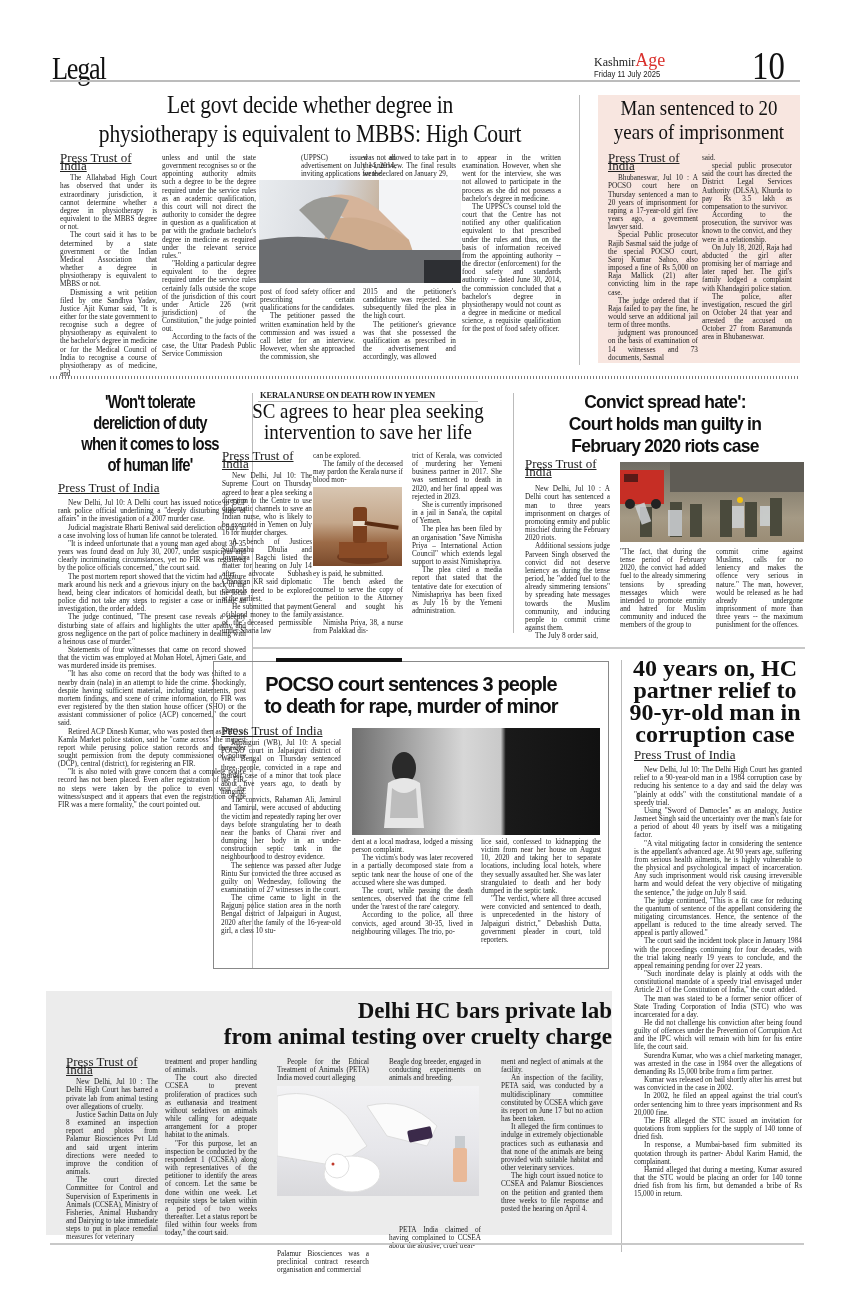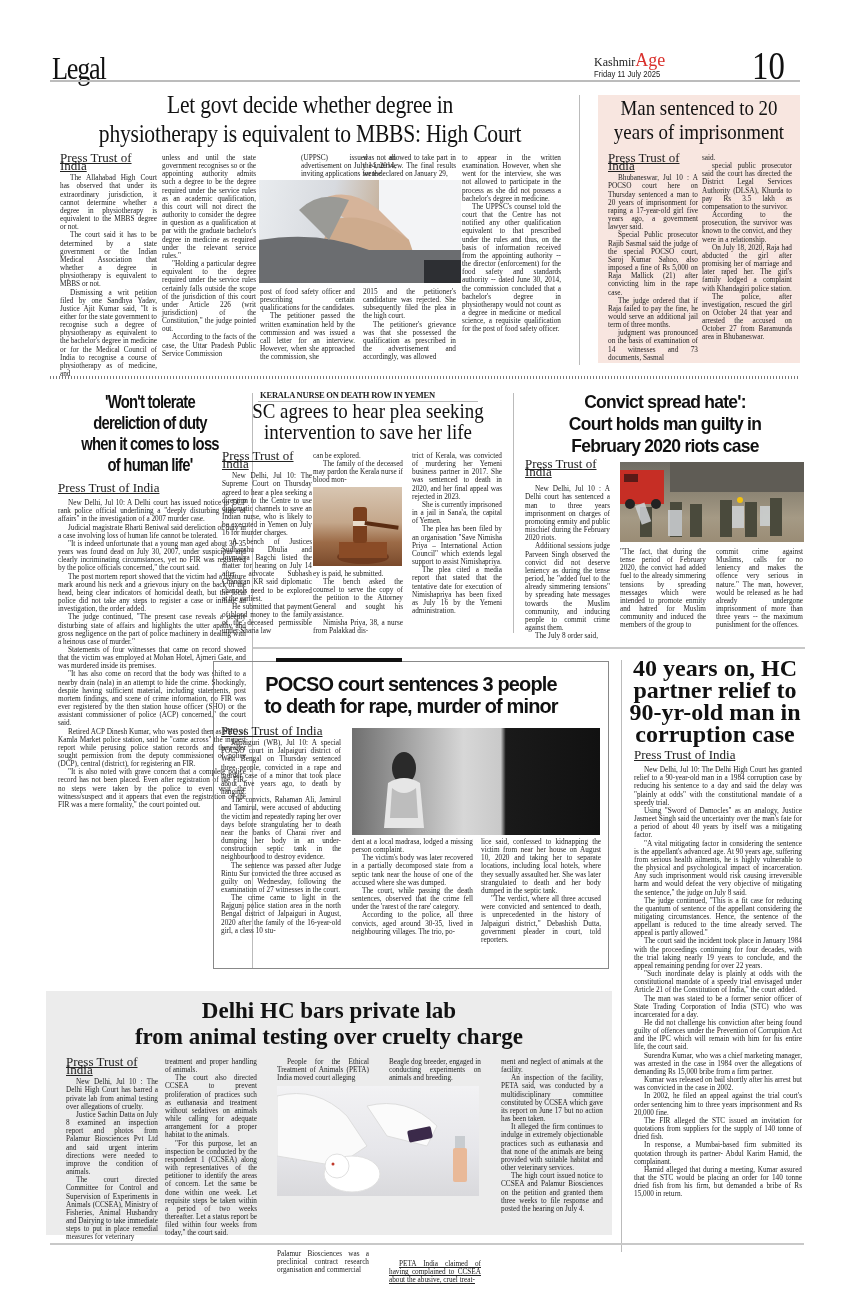--- a/index.html
+++ b/index.html
@@ -252,21 +252,21 @@
   <p>He did not challenge his conviction after being found guilty of offences under the Prevention of Corruption Act and the IPC which will remain with him for his entire life, the court said.</p>
   <p>Surendra Kumar, who was a chief marketing manager, was arrested in the case in 1984 over the allegations of demanding Rs 15,000 bribe from a firm partner.</p>
   <p>Kumar was released on bail shortly after his arrest but was convicted in the case in 2002.</p>
   <p>In 2002, he filed an appeal against the trial court's order sentencing him to three years imprisonment and Rs 20,000 fine.</p>
   <p>The FIR alleged the STC issued an invitation for quotations from suppliers for the supply of 140 tonne of dried fish.</p>
   <p>In response, a Mumbai-based firm submitted its quotation through its partner- Abdul Karim Hamid, the complainant.</p>
   <p>Hamid alleged that during a meeting, Kumar assured that the STC would be placing an order for 140 tonne dried fish from his firm, but demanded a bribe of Rs 15,000 in return.</p>
 </div>
 
 <div class="abs" style="left:46px;top:991px;width:566px;height:244px;background:#ececec;"></div>
-<div class="abs head" style="left:46px;top:998px;width:566px;font-size:23px;line-height:26px;">
+<div class="abs head" style="left:46px;top:998px;width:566px;font-size:23px;line-height:26px;text-align:right;">
   <span>Delhi HC bars private lab</span><br>
   <span>from animal testing over cruelty charge</span>
 </div>
 <div class="abs body-txt" style="left:66px;top:1058px;width:92px;">
   <div class="byline">Press Trust of India</div>
   <p>New Delhi, Jul 10 : The Delhi High Court has barred a private lab from animal testing over allegations of cruelty.</p>
   <p>Justice Sachin Datta on July 8 examined an inspection report and photos from Palamur Biosciences Pvt Ltd and said urgent interim directions were needed to improve the condition of animals.</p>
   <p>The court directed Committee for Control and Supervision of Experiments in Animals (CCSEA), Ministry of Fisheries, Animal Husbandry and Dairying to take immediate steps to put in place remedial measures for veterinary</p>
 </div>
 <div class="abs body-txt" style="left:165px;top:1058px;width:92px;">
@@ -288,23 +288,23 @@
     <ellipse cx="75" cy="88" rx="28" ry="18" fill="#ffffff" stroke="#e0e0e0"></ellipse>
     <circle cx="60" cy="80" r="12" fill="#ffffff" stroke="#e0e0e0"></circle>
     <circle cx="56" cy="78" r="1.5" fill="#c0392b"></circle>
     <rect x="176" y="62" width="14" height="34" rx="2" fill="#e9b998"></rect>
     <rect x="178" y="50" width="10" height="12" fill="#c8ccd0"></rect>
   </svg>
 </div>
 <div class="abs body-txt" style="left:277px;top:1202px;width:92px;margin-top:48px;">
   <p style="text-indent:0">Palamur Biosciences was a preclinical contract research organisation and commercial</p>
 </div>
-<div class="abs body-txt" style="left:389px;top:1260px;width:92px;text-decoration:underline;">
+<div class="abs body-txt" style="left:389px;top:1226px;width:92px;">
   <p>PETA India claimed of having complained to CCSEA about the abusive, cruel treat-</p>
 </div>
 <div class="abs body-txt" style="left:501px;top:1058px;width:102px;">
   <p style="text-indent:0">ment and neglect of animals at the facility.</p>
   <p>An inspection of the facility, PETA said, was conducted by a multidisciplinary committee constituted by CCSEA which gave its report on June 17 but no action has been taken.</p>
   <p>It alleged the firm continues to indulge in extremely objectionable practices such as euthanasia and that none of the animals are being provided with suitable habitat and other veterinary services.</p>
-  <p>The high court issued notice to CCSEA and Palamur Biosciences on the petition and granted them three weeks to file response and posted the hearing on July 4.</p>
+  <p>The high court issued notice to CCSEA and Palamur Biosciences on the petition and granted them three weeks to file response and posted the hearing on April 4.</p>
 </div>
 
 <div class="hline" style="left:50px;top:1243px;width:754px;"></div>
 
 </body></html>

